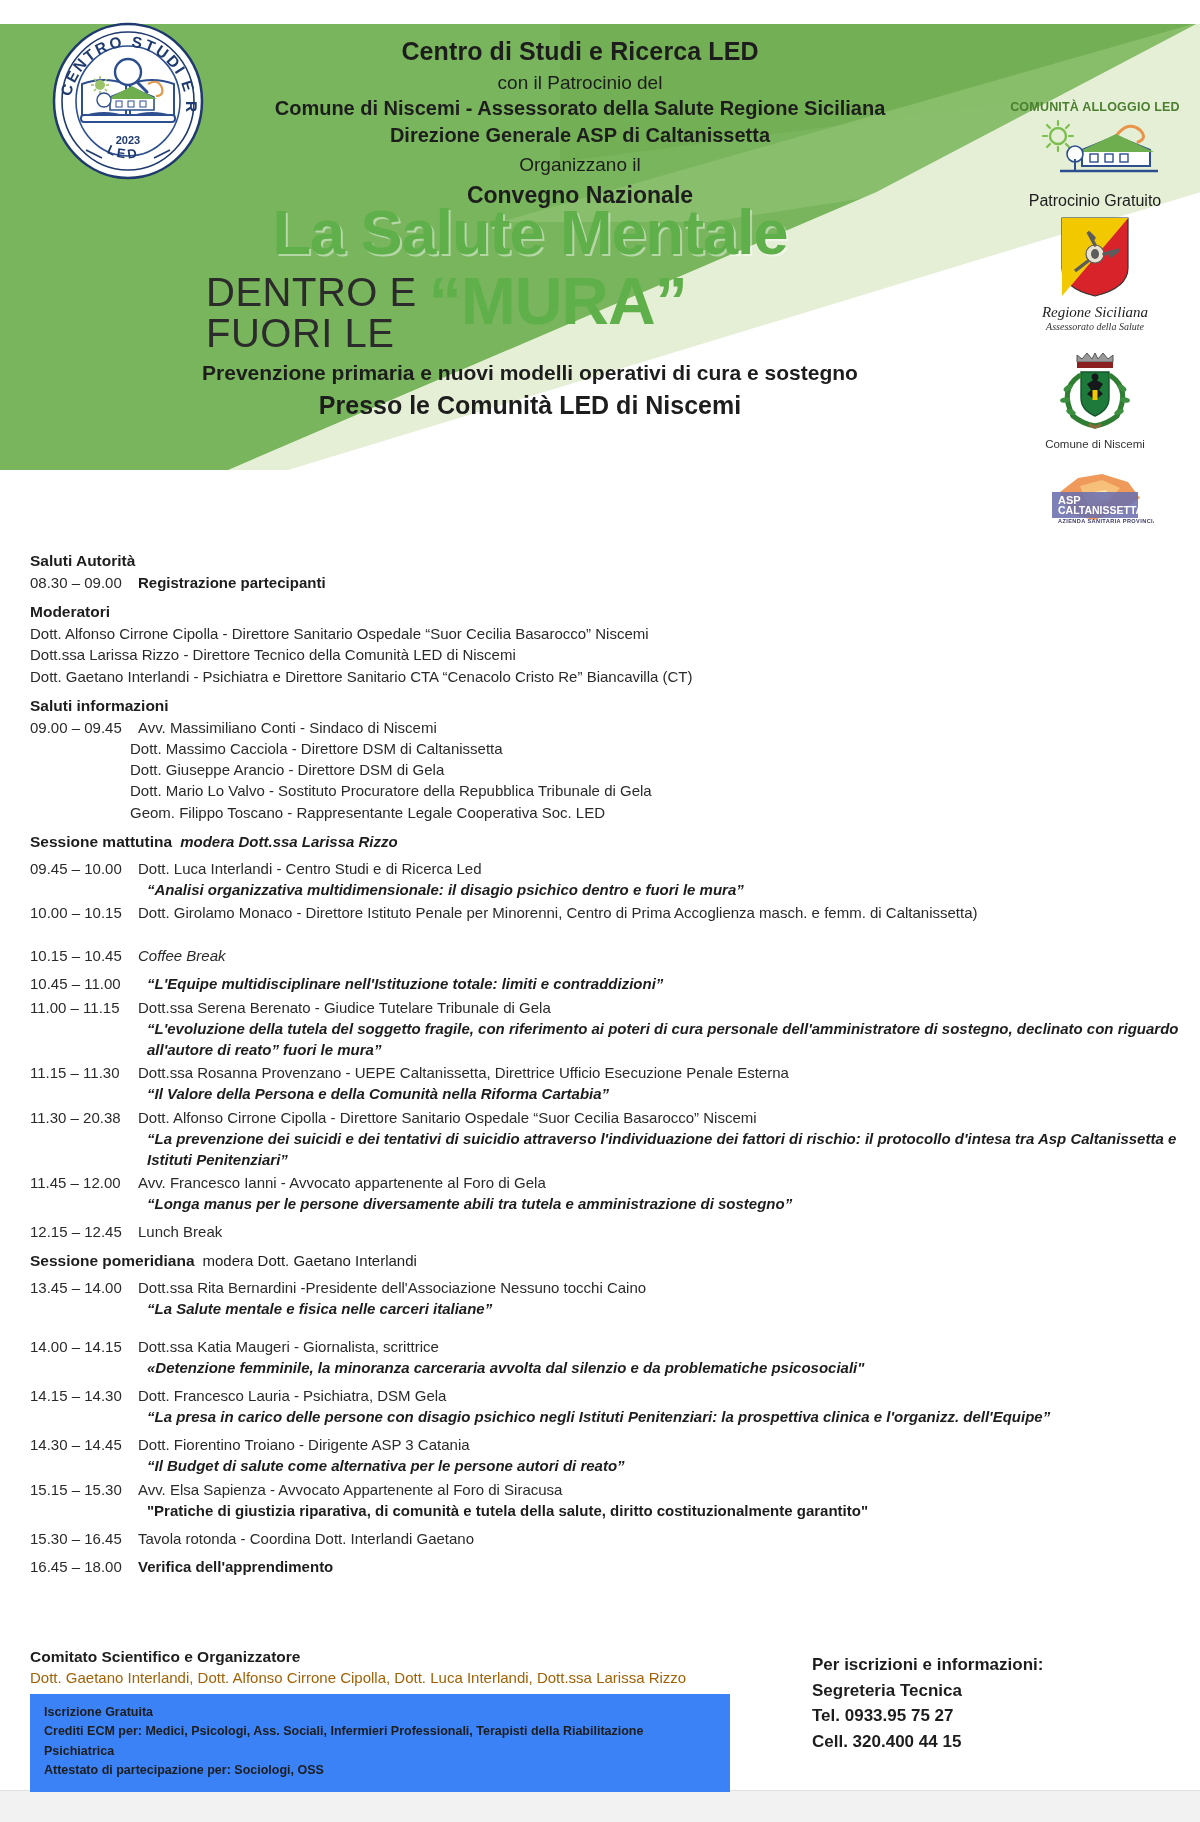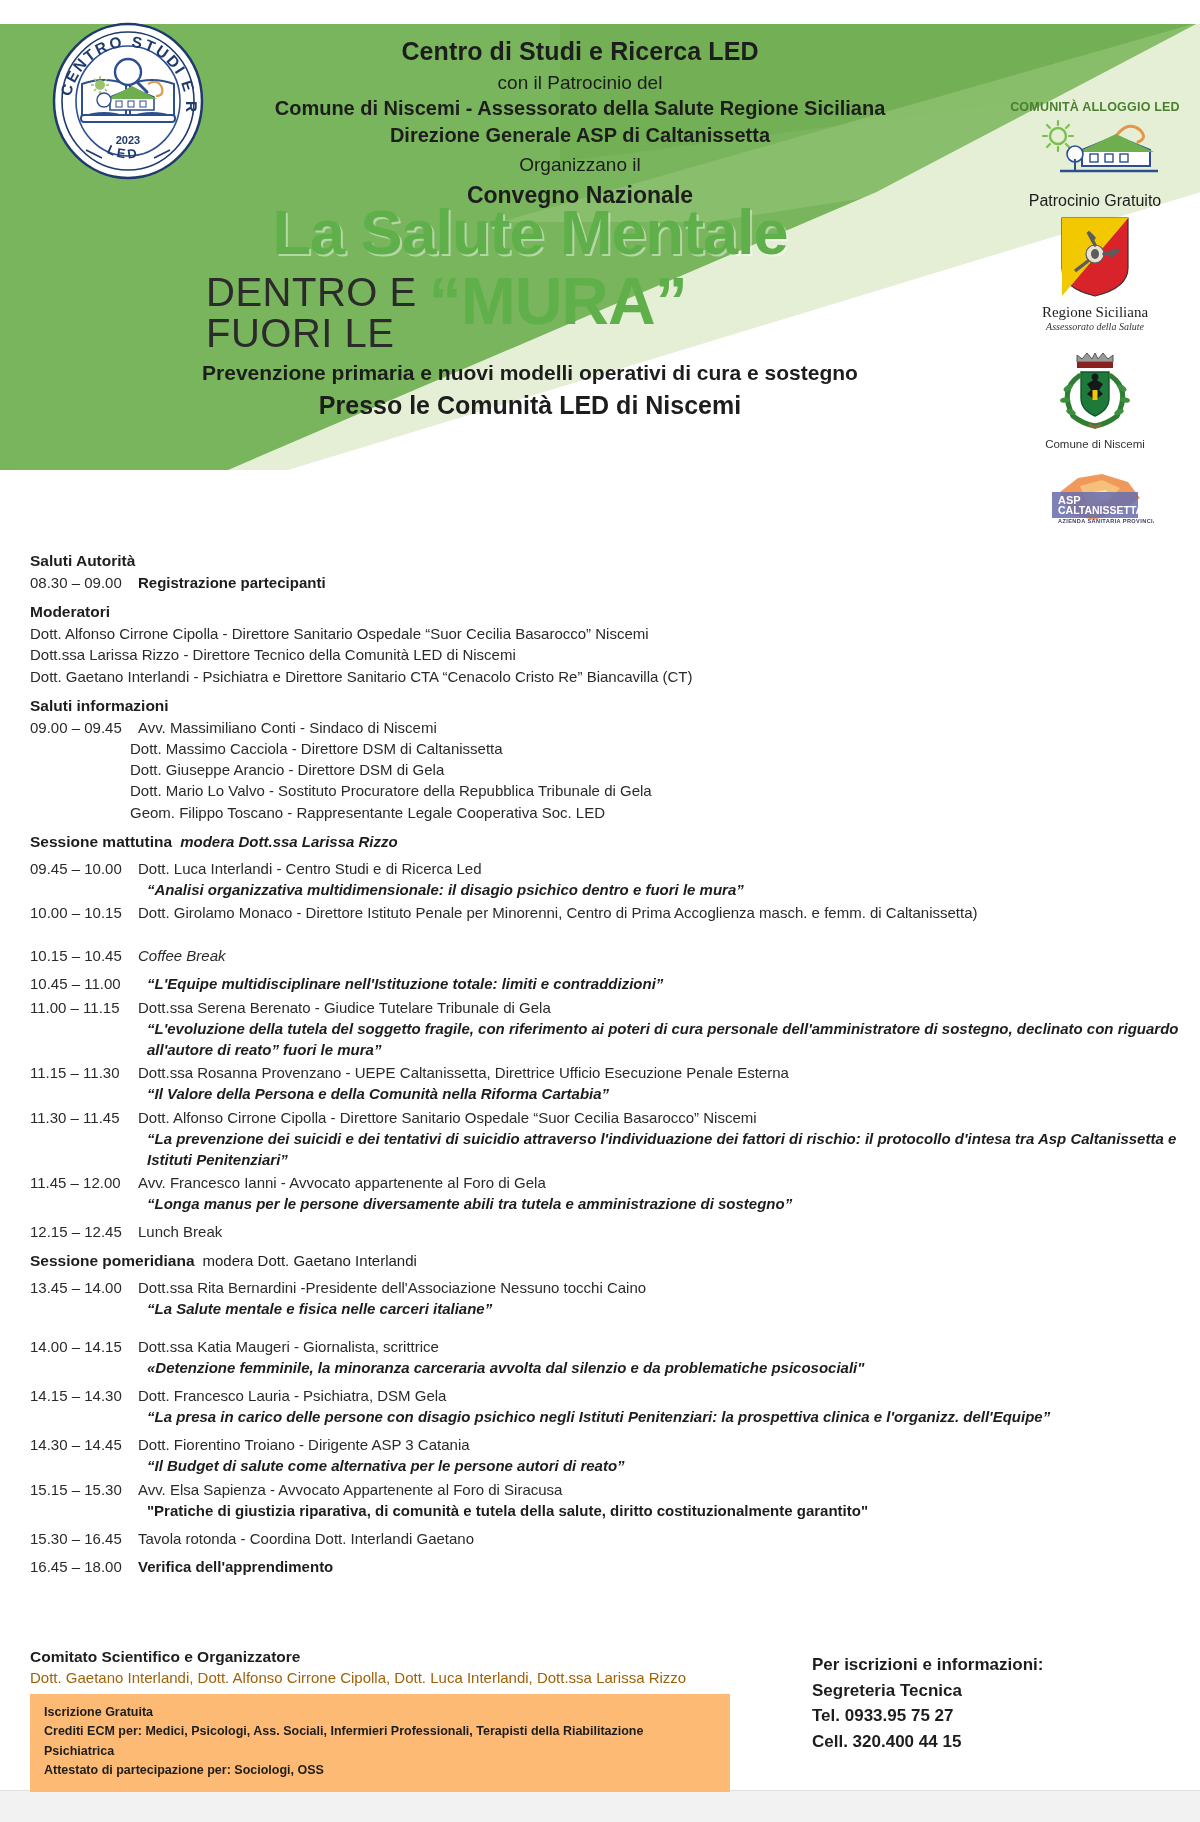--- a/index.html
+++ b/index.html
@@ -174,21 +174,21 @@
   .lc-caption-top {
     font-size: 12.5px; font-weight: bold;
     color: #4a7f2e; letter-spacing: .2px;
   }
   .lc-patro {
     font-size: 16px; color: #1d1d1d;
     margin-top: 6px; margin-bottom: 4px;
   }
   .lc-regione {
     font-family: "Liberation Serif", serif;
-    font-size: 15px; color: #1d1d1d; margin-top: 2px;
+    font-size: 15px; color: #1d1d1d; margin-top: 2px; font-style: italic;
   }
   .lc-assess {
     font-family: "Liberation Serif", serif;
     font-size: 10px; font-style: italic; color: #333;
   }
   .lc-comune {
     font-size: 11.5px; color: #333; margin-top: 2px;
   }
 
   
@@ -266,21 +266,21 @@
   .foot-left { flex: 0 0 760px; }
   .foot-right { flex: 1 1 auto; padding-left: 22px; padding-top: 4px; }
   .f-head {
     font-size: 15.5px; font-weight: bold; color: #1d1d1d;
   }
   .f-names {
     font-size: 15px; color: #a16207; margin-top: 3px;
   }
   .green-box {
     margin-top: 8px;
-    background: #fdba74;
+    background: #3b82f6;
     padding: 9px 14px 11px 14px;
     width: 700px;
   }
   .green-box div {
     font-size: 12.5px;
     font-weight: bold;
     color: #1d1d1d;
     line-height: 1.55;
   }
   .f-contact div {
@@ -537,21 +537,21 @@
         </div>
       </div>
       <div class="slot tight">
         <div class="slot-time">11.15 – 11.30</div>
         <div class="slot-body">
           <div class="slot-name">Dott.ssa Rosanna Provenzano - UEPE Caltanissetta, Direttrice Ufficio Esecuzione Penale Esterna</div>
           <div class="slot-title">“Il Valore della Persona e della Comunità nella Riforma Cartabia”</div>
         </div>
       </div>
       <div class="slot tight">
-        <div class="slot-time">11.30 – 11.45</div>
+        <div class="slot-time">11.30 – 20.38</div>
         <div class="slot-body">
           <div class="slot-name">Dott. Alfonso Cirrone Cipolla - Direttore Sanitario Ospedale “Suor Cecilia Basarocco” Niscemi</div>
           <div class="slot-title">“La prevenzione dei suicidi e dei tentativi di suicidio attraverso l'individuazione dei fattori di rischio: il protocollo d'intesa tra Asp Caltanissetta e Istituti Penitenziari”</div>
         </div>
       </div>
       <div class="slot tight">
         <div class="slot-time">11.45 – 12.00</div>
         <div class="slot-body">
           <div class="slot-name">Avv. Francesco Ianni - Avvocato appartenente al Foro di Gela</div>
           <div class="slot-title">“Longa manus per le persone diversamente abili tra tutela e amministrazione di sostegno”</div>

